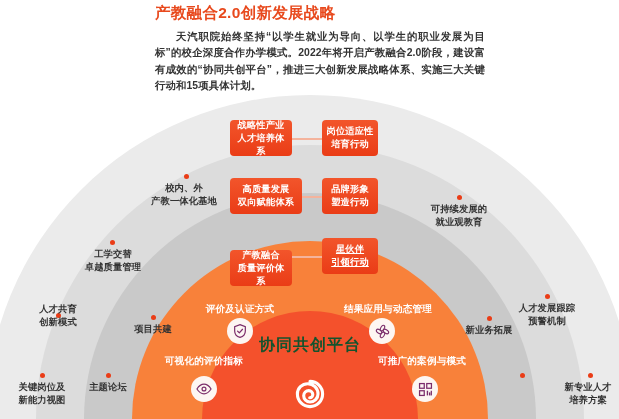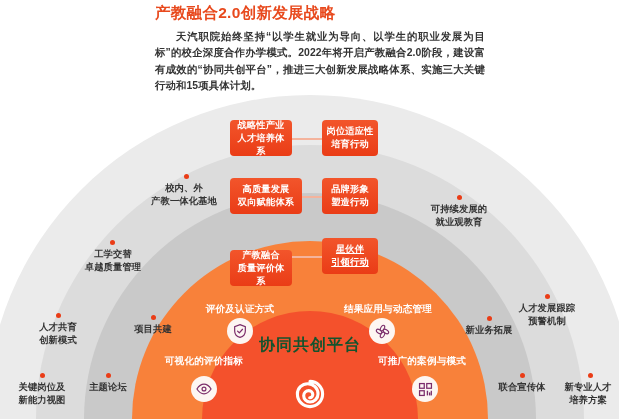--- a/index.html
+++ b/index.html
@@ -146,21 +146,21 @@
     <div>产教一体化基地</div>
   </div>
 
   <div class="odot" style="left:110px;top:240px;"></div>
   <div class="olabel" style="left:53px;top:248px;width:120px;">
     <div>工学交替</div>
     <div>卓越质量管理</div>
   </div>
 
   <div class="odot" style="left:56px;top:313px;"></div>
-  <div class="olabel" style="left:4px;top:321px;width:108px;">
+  <div class="olabel" style="left:4px;top:303px;width:108px;">
     <div>人才共育</div>
     <div>创新模式</div>
   </div>
 
   <div class="odot" style="left:40px;top:373px;"></div>
   <div class="olabel" style="left:-12px;top:381px;width:108px;">
     <div>关键岗位及</div>
     <div>新能力视图</div>
   </div>
 
@@ -185,23 +185,20 @@
     <div>人才发展跟踪</div>
     <div>预警机制</div>
   </div>
 
   <div class="odot" style="left:487px;top:316px;"></div>
   <div class="olabel" style="left:444px;top:324px;width:90px;">
     <div>新业务拓展</div>
   </div>
 
   <div class="odot" style="left:520px;top:373px;"></div>
-  <div class="olabel" style="left:477px;top:381px;width:90px;">
-    <div>联合宣传体</div>
-  </div>
 
   <div class="odot" style="left:588px;top:373px;"></div>
   <div class="olabel" style="left:536px;top:381px;width:104px;">
     <div>新专业人才</div>
     <div>培养方案</div>
   </div>
 
   <div class="ilabel" style="left:184px;top:303px;width:112px;">评价及认证方式</div>
   <div class="icirc" style="left:227px;top:318px;">
     <svg width="16" height="16" viewBox="0 0 24 24">

